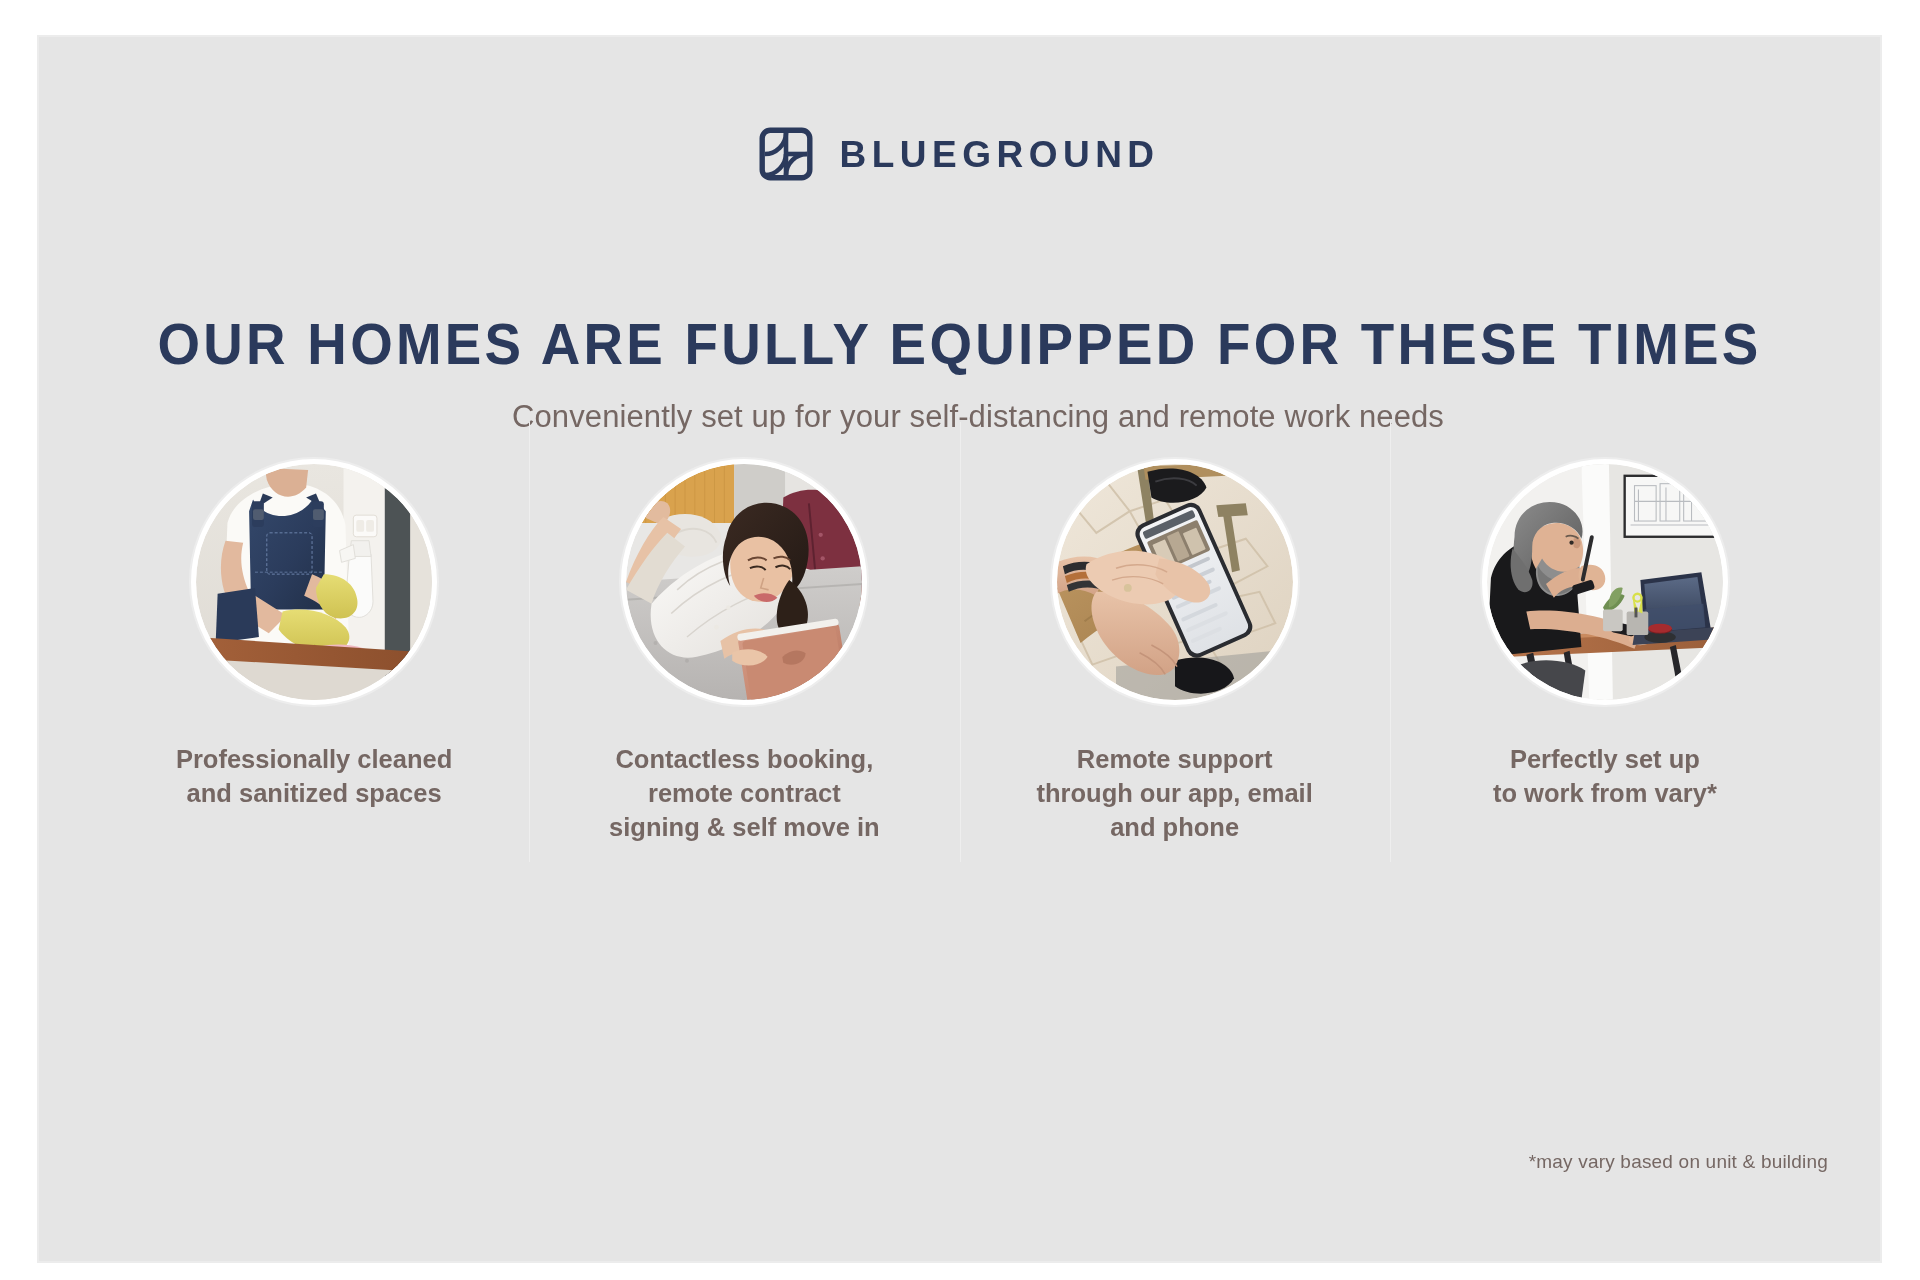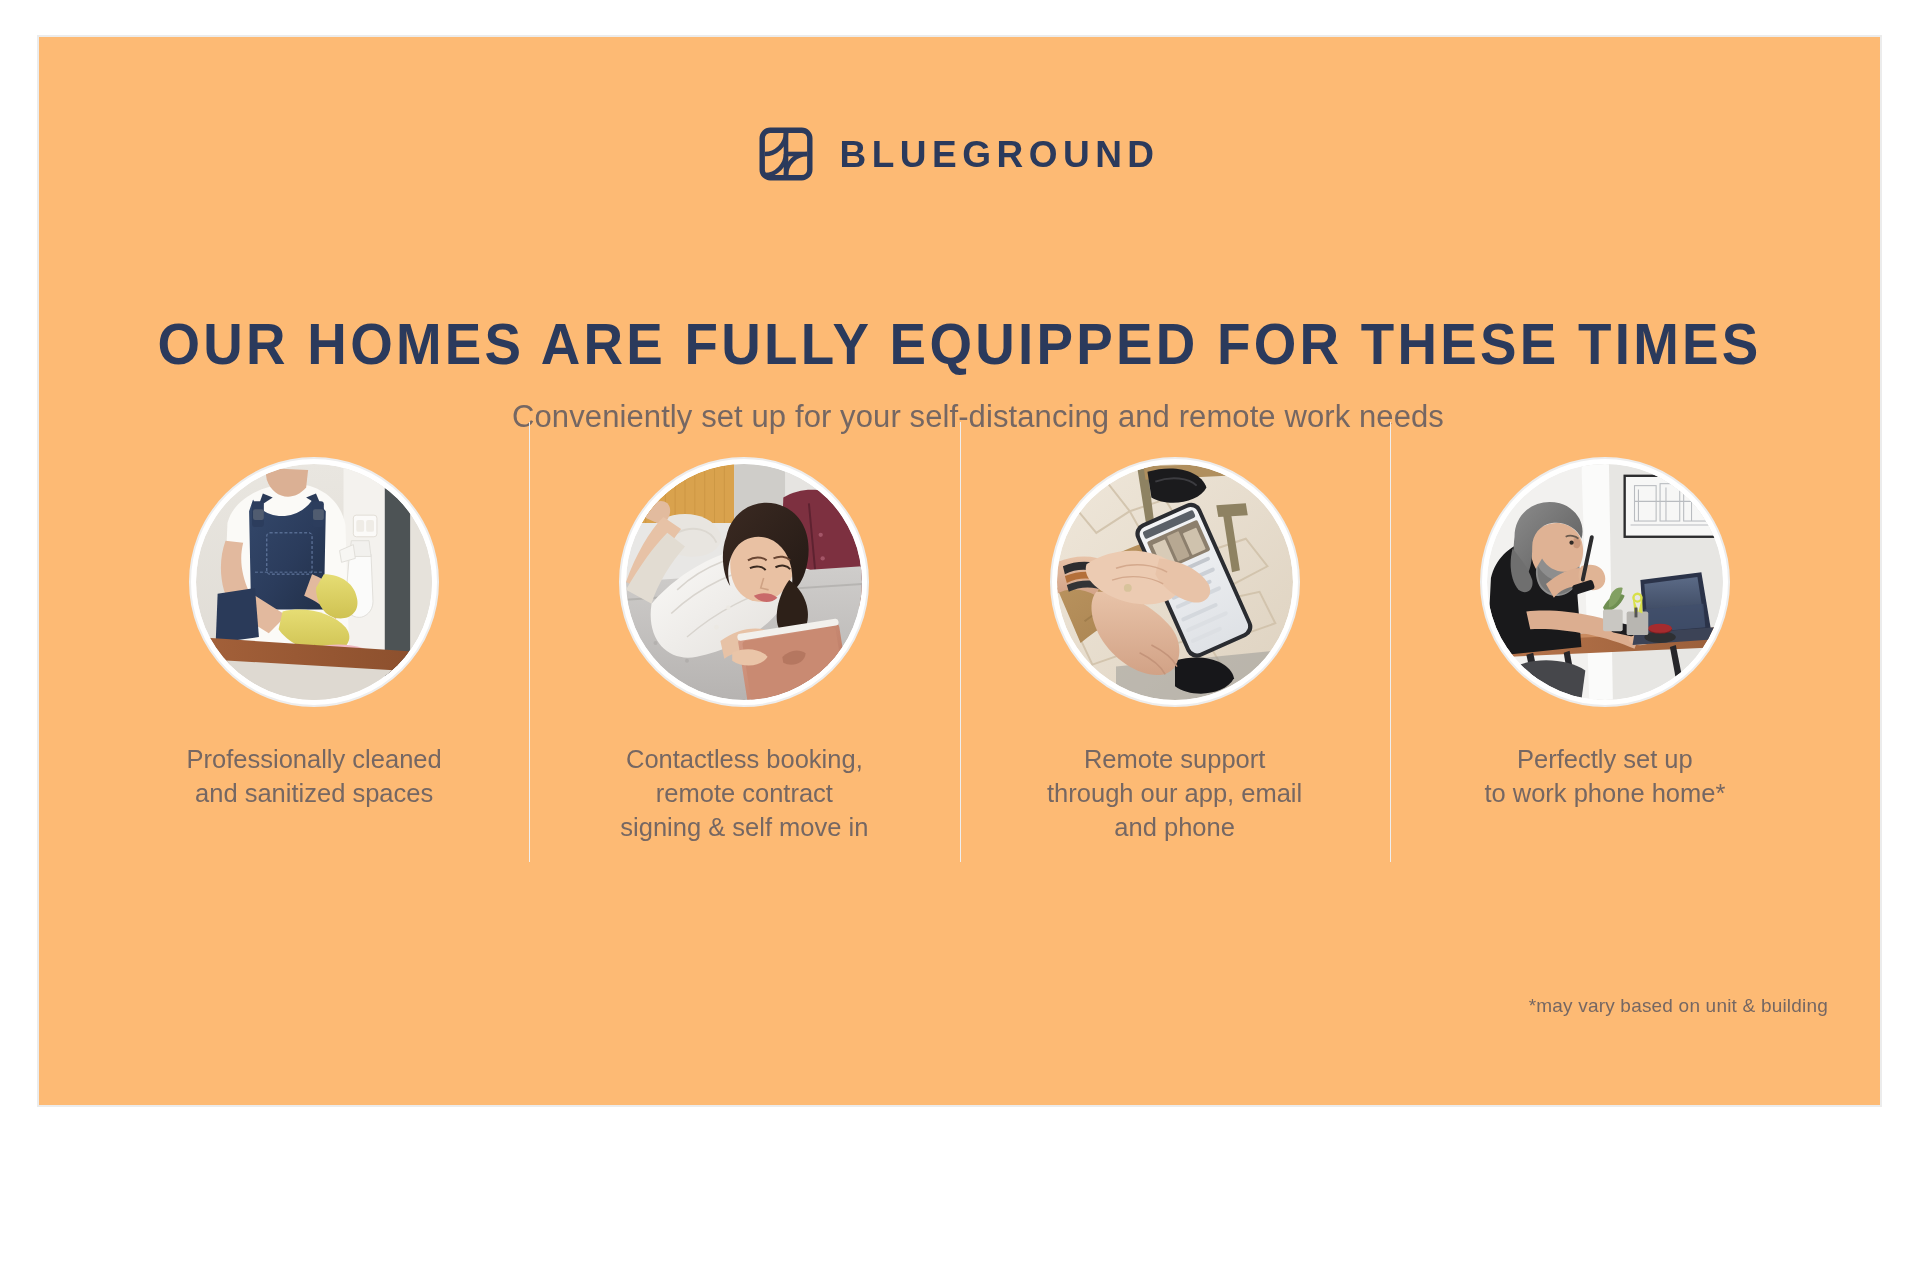--- a/index.html
+++ b/index.html
@@ -14,24 +14,24 @@
     overflow: hidden;
     font-family: "Liberation Sans", "DejaVu Sans", sans-serif;
     -webkit-font-smoothing: antialiased;
   }
 
   .poster {
     position: absolute;
     left: 37px;
     top: 35px;
     width: 1845px;
-    height: 1072px;
+    height: 1228px;
     border: 2px solid #ececec;
     box-sizing: border-box;
-    background: #fdba74;
+    background: #e5e5e5;
   }
 
   
   .brand {
     position: absolute;
     left: 0; right: 0;
     top: 90px;
     display: flex;
     align-items: center;
     justify-content: center;
@@ -124,21 +124,21 @@
     position: relative;
   }
   .photo svg { display: block; width: 100%; height: 100%; }
 
   .caption {
     margin-top: 36px;
     text-align: center;
     font-size: 25.5px;
     line-height: 1.33;
     color: #756763;
-    font-weight: normal;
+    font-weight: bold;
     max-width: 300px;
   }
 
   
   .footnote {
     position: absolute;
     right: 52px;
     bottom: 88px;
     font-size: 19px;
     color: #756763;
@@ -530,20 +530,20 @@
               <rect x="142" y="150" width="22" height="24" rx="2" fill="#b8b6b1"></rect>
               <path d="M148 134 L154 150 L150 152 Z" fill="#d8e04a"></path>
               <path d="M158 134 L154 150 L158 152 Z" fill="#d8e04a"></path>
               <circle cx="153" cy="136" r="4" fill="none" stroke="#d8e04a" stroke-width="2.4"></circle>
               <rect x="150" y="146" width="3" height="10" fill="#555"></rect>
             </g>
           </svg>
         </div>
       </div>
       <div class="caption" style="white-space:pre-line">Perfectly set up
-to work phone home*</div>
+to work from vary*</div>
     </div>
 
   </div>
 
   <div class="footnote">*may vary based on unit &amp; building</div>
 
 </div>
 
 </body></html>

